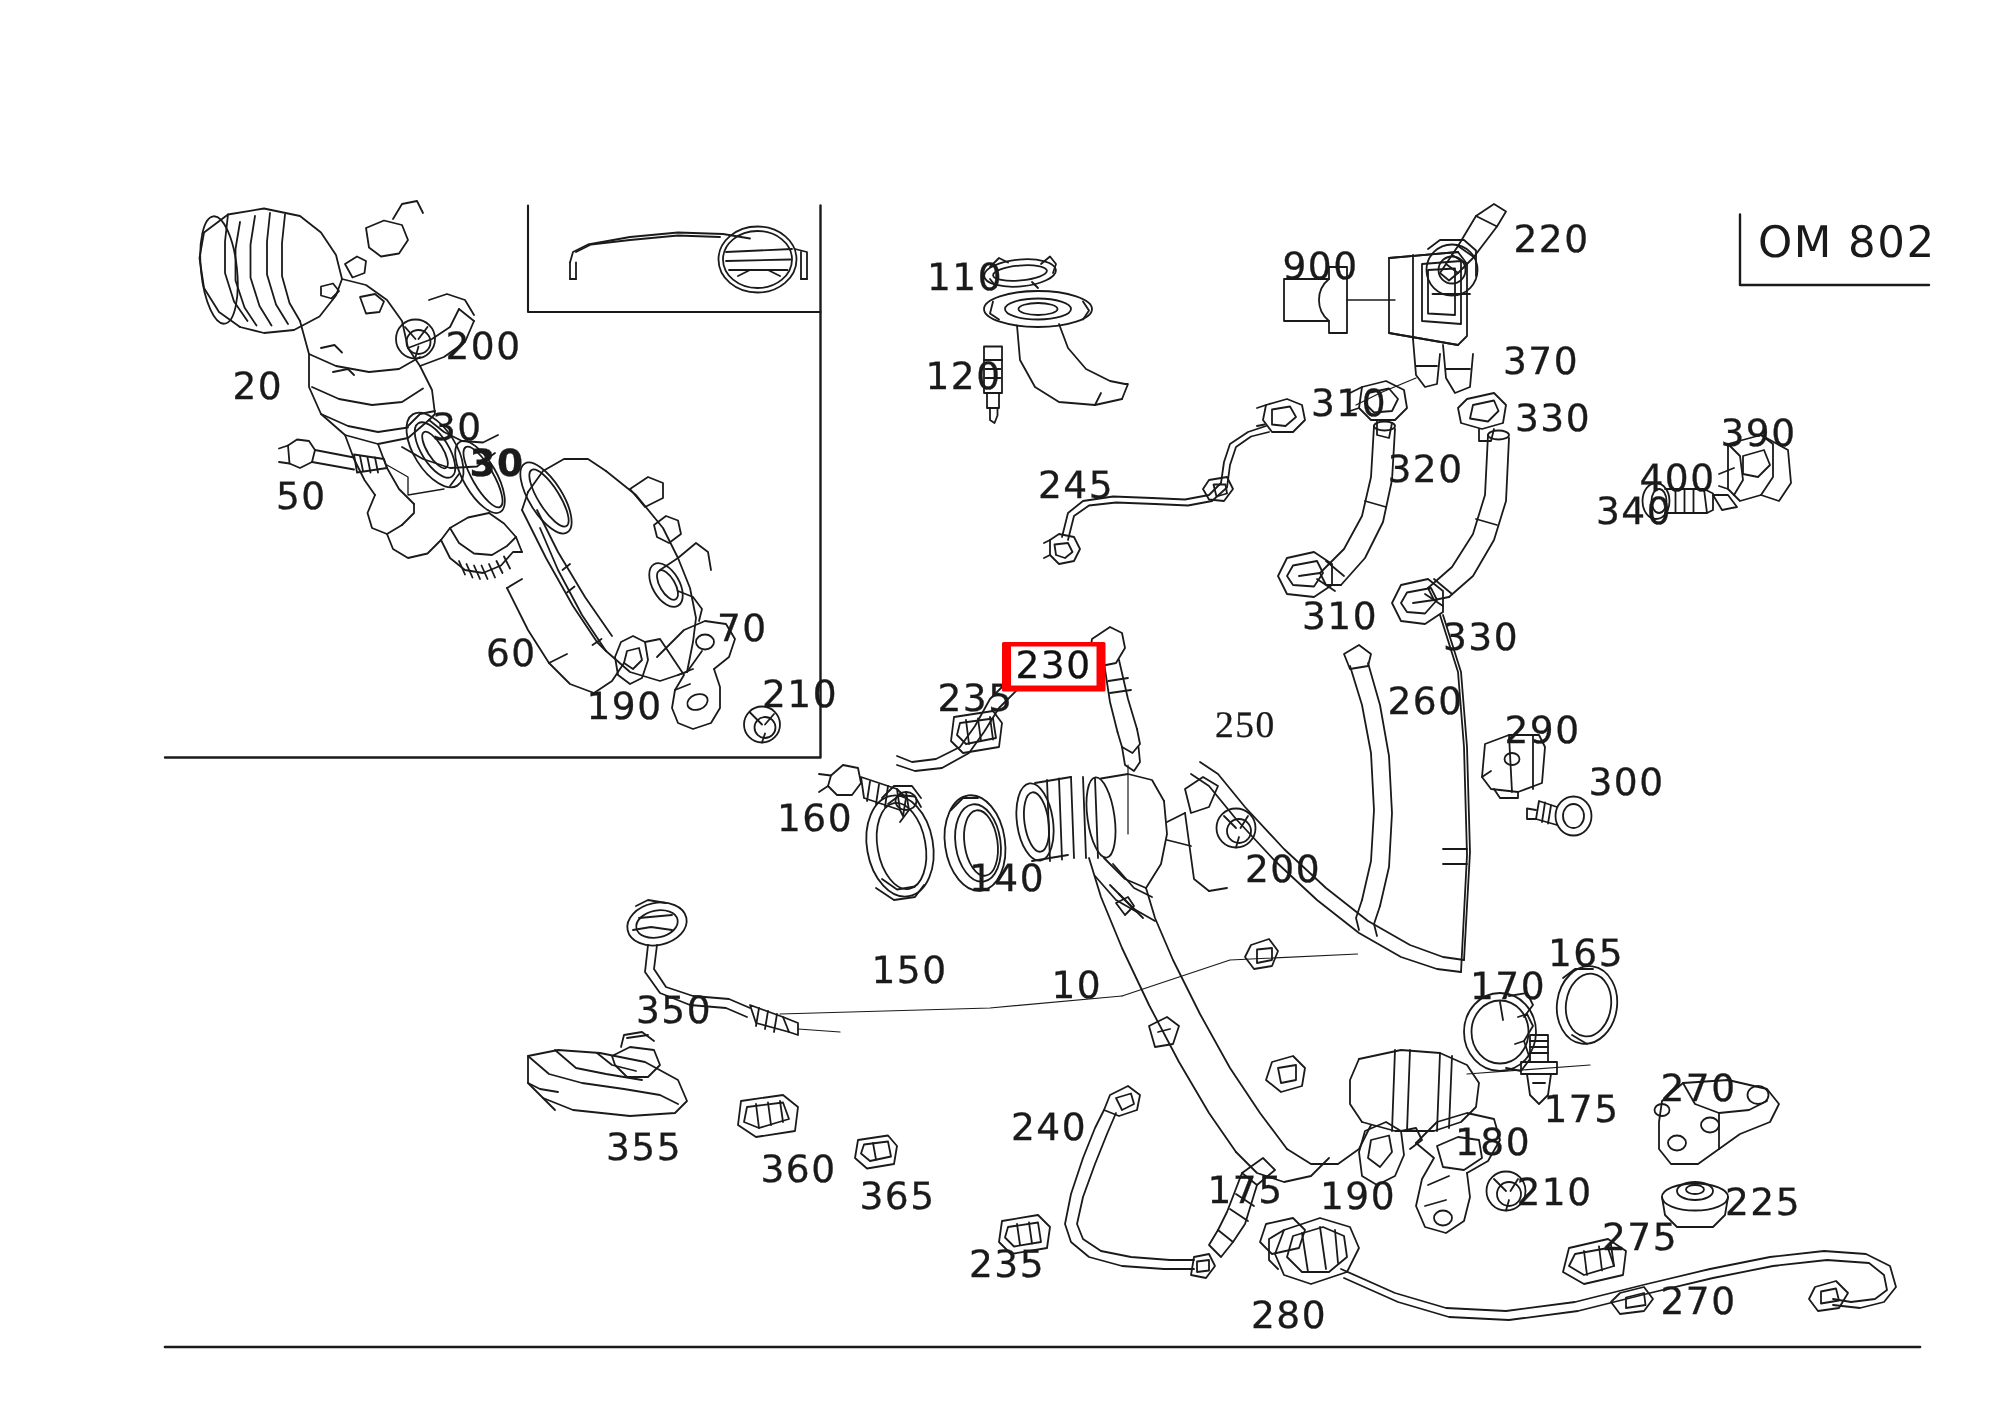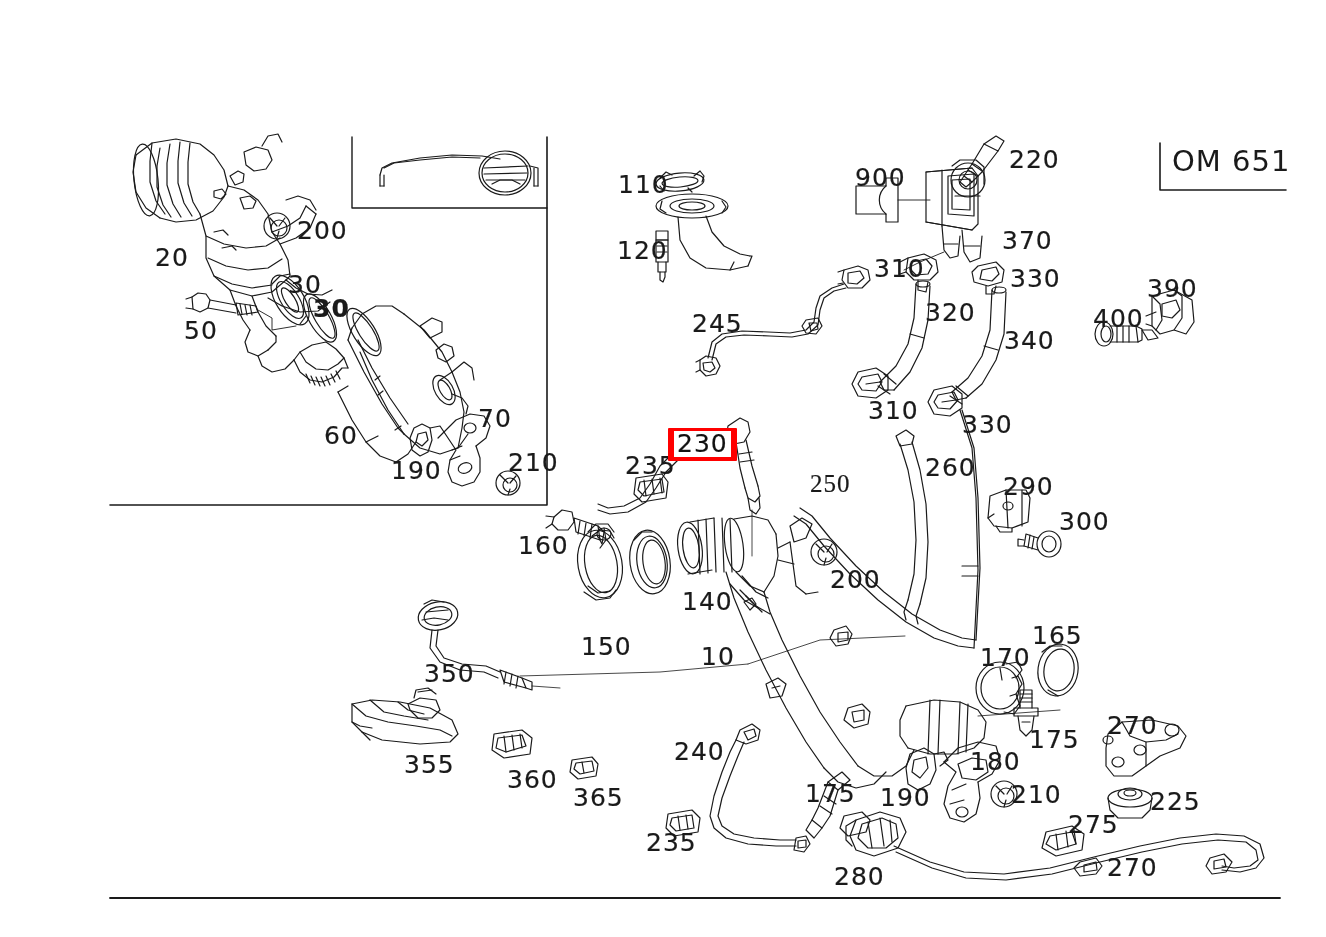--- a/index.html
+++ b/index.html
@@ -702,60 +702,60 @@
         <path d="M856 820 L846 826 L846 840 L852 846"></path>
       </g>
 
       <g>
         <path d="M844 816 L862 812 L870 820 L866 832 L848 836 L840 828 Z"></path>
       </g>
 
     </g>
   </svg>
 
-  <div id="om-title" style="left:1172px; top:146px;">OM 651</div>
+  <div id="om-title" style="left:1172px; top:146px;">OM 802</div>
 
   <div class="callout inset-num" style="left:155px; top:245px;">20</div>
   <div class="callout inset-num" style="left:297px; top:218px;">200</div>
   <div class="callout inset-num" style="left:288px; top:272px;">30</div>
   <div class="callout inset-num" style="left:313px; top:296px;font-weight:bold;">30</div>
   <div class="callout inset-num" style="left:184px; top:318px;">50</div>
   <div class="callout inset-num" style="left:324px; top:423px;">60</div>
   <div class="callout inset-num" style="left:478px; top:406px;">70</div>
   <div class="callout inset-num" style="left:391px; top:458px;">190</div>
   <div class="callout inset-num" style="left:508px; top:450px;">210</div>
 
   <div class="callout" style="left:618px;  top:172px;">110</div>
   <div class="callout" style="left:617px;  top:238px;">120</div>
   <div class="callout" style="left:692px;  top:311px;">245</div>
   <div class="callout" style="left:855px;  top:165px;">900</div>
   <div class="callout" style="left:1009px; top:147px;">220</div>
   <div class="callout" style="left:1002px; top:200px;margin-top:28px;">370</div>
   <div class="callout" style="left:874px;  top:256px;">310</div>
   <div class="callout" style="left:1010px; top:266px;">330</div>
   <div class="callout" style="left:925px;  top:300px;">320</div>
-  <div class="callout" style="left:1004px; top:328px;">340</div>
+  <div class="callout" style="left:1064px; top:328px;">340</div>
   <div class="callout" style="left:1147px; top:276px;text-align:right;">390</div>
   <div class="callout" style="left:1093px; top:306px;">400</div>
   <div class="callout" style="left:868px;  top:398px;">310</div>
   <div class="callout" style="left:962px;  top:412px;">330</div>
   <div class="callout" style="left:625px;  top:453px;">235</div>
 
   <div class="callout highlighted" style="left:668px; top:428px;">
     <span class="hl-inner">230</span>
   </div>
 
   <div class="callout" style="left:810px;  top:471px;font-family:Liberation Serif, serif;">250</div>
   <div class="callout" style="left:925px;  top:455px;">260</div>
   <div class="callout" style="left:1003px; top:474px;">290</div>
   <div class="callout" style="left:1059px; top:509px;">300</div>
   <div class="callout" style="left:518px;  top:533px;">160</div>
   <div class="callout" style="left:830px;  top:567px;">200</div>
   <div class="callout" style="left:581px;  top:634px;">150</div>
-  <div class="callout" style="left:646px;  top:589px;margin-left:36px;">140</div>
+  <div class="callout" style="left:646px;  top:573px;">140</div>
   <div class="callout" style="left:701px;  top:644px;">10</div>
   <div class="callout" style="left:980px;  top:645px;">170</div>
   <div class="callout" style="left:1032px; top:623px;">165</div>
   <div class="callout" style="left:424px;  top:661px;">350</div>
   <div class="callout" style="left:404px;  top:752px;">355</div>
   <div class="callout" style="left:507px;  top:767px;">360</div>
   <div class="callout" style="left:573px;  top:785px;">365</div>
   <div class="callout" style="left:674px;  top:739px;">240</div>
   <div class="callout" style="left:646px;  top:830px;">235</div>
   <div class="callout" style="left:805px;  top:781px;">175</div>

